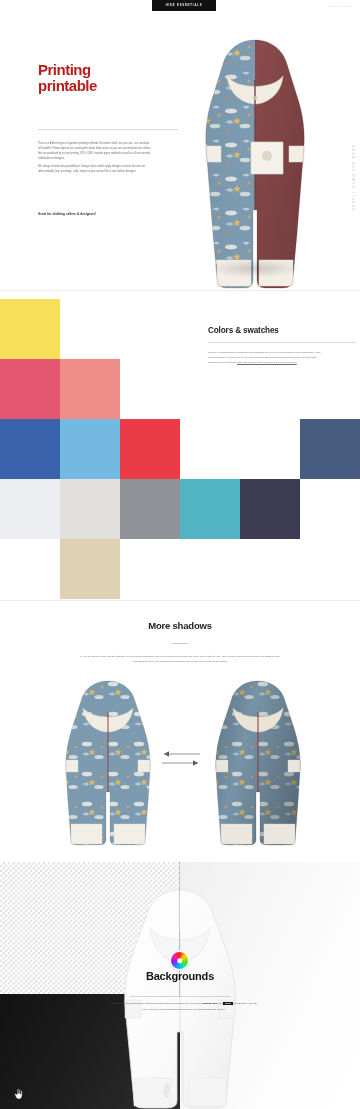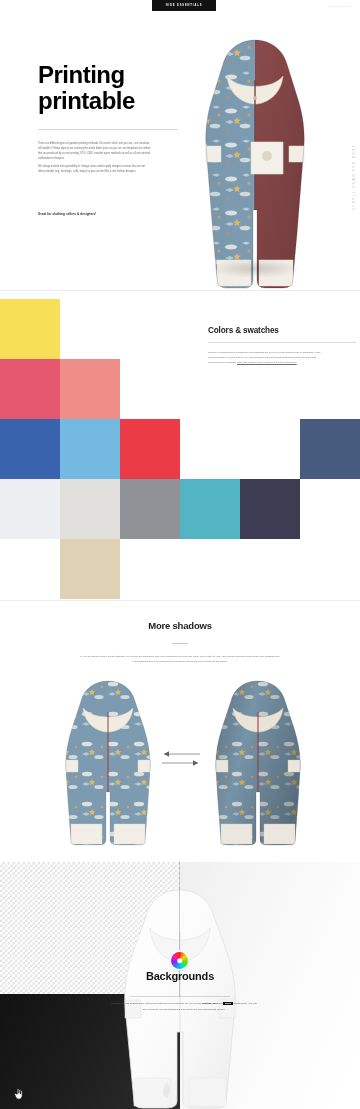--- a/index.html
+++ b/index.html
@@ -21,21 +21,21 @@
   }
   #topbar-right {
     position:absolute; right:7px; top:5px;
     font-size:2.4px; letter-spacing:.5px; color:#c9c9c9;
   }
 
   
   #sec-printing { position:absolute; left:0; top:16px; width:360px; height:274px; background:#fff; }
   #printing-title {
     position:absolute; left:38px; top:46px; width:150px;
-    font-size:24px; line-height:1.08; font-weight:700; letter-spacing:-.5px; color:#000000;
+    font-size:15px; line-height:1.08; font-weight:700; letter-spacing:-.5px; color:#b91c1c;
   }
   #printing-rule { position:absolute; left:38px; top:113px; width:140px; height:1px; background:#d8d8d8; }
   #printing-body {
     position:absolute; left:38px; top:126px; width:113px;
     font-size:2.55px; line-height:1.95; color:#6e6e6e; text-align:left;
   }
   #printing-body p { margin-bottom:3px; }
   #printing-tagline {
     position:absolute; left:38px; top:196px; width:140px;
     font-size:3px; font-weight:700; color:#1e1e1e; letter-spacing:.1px;

